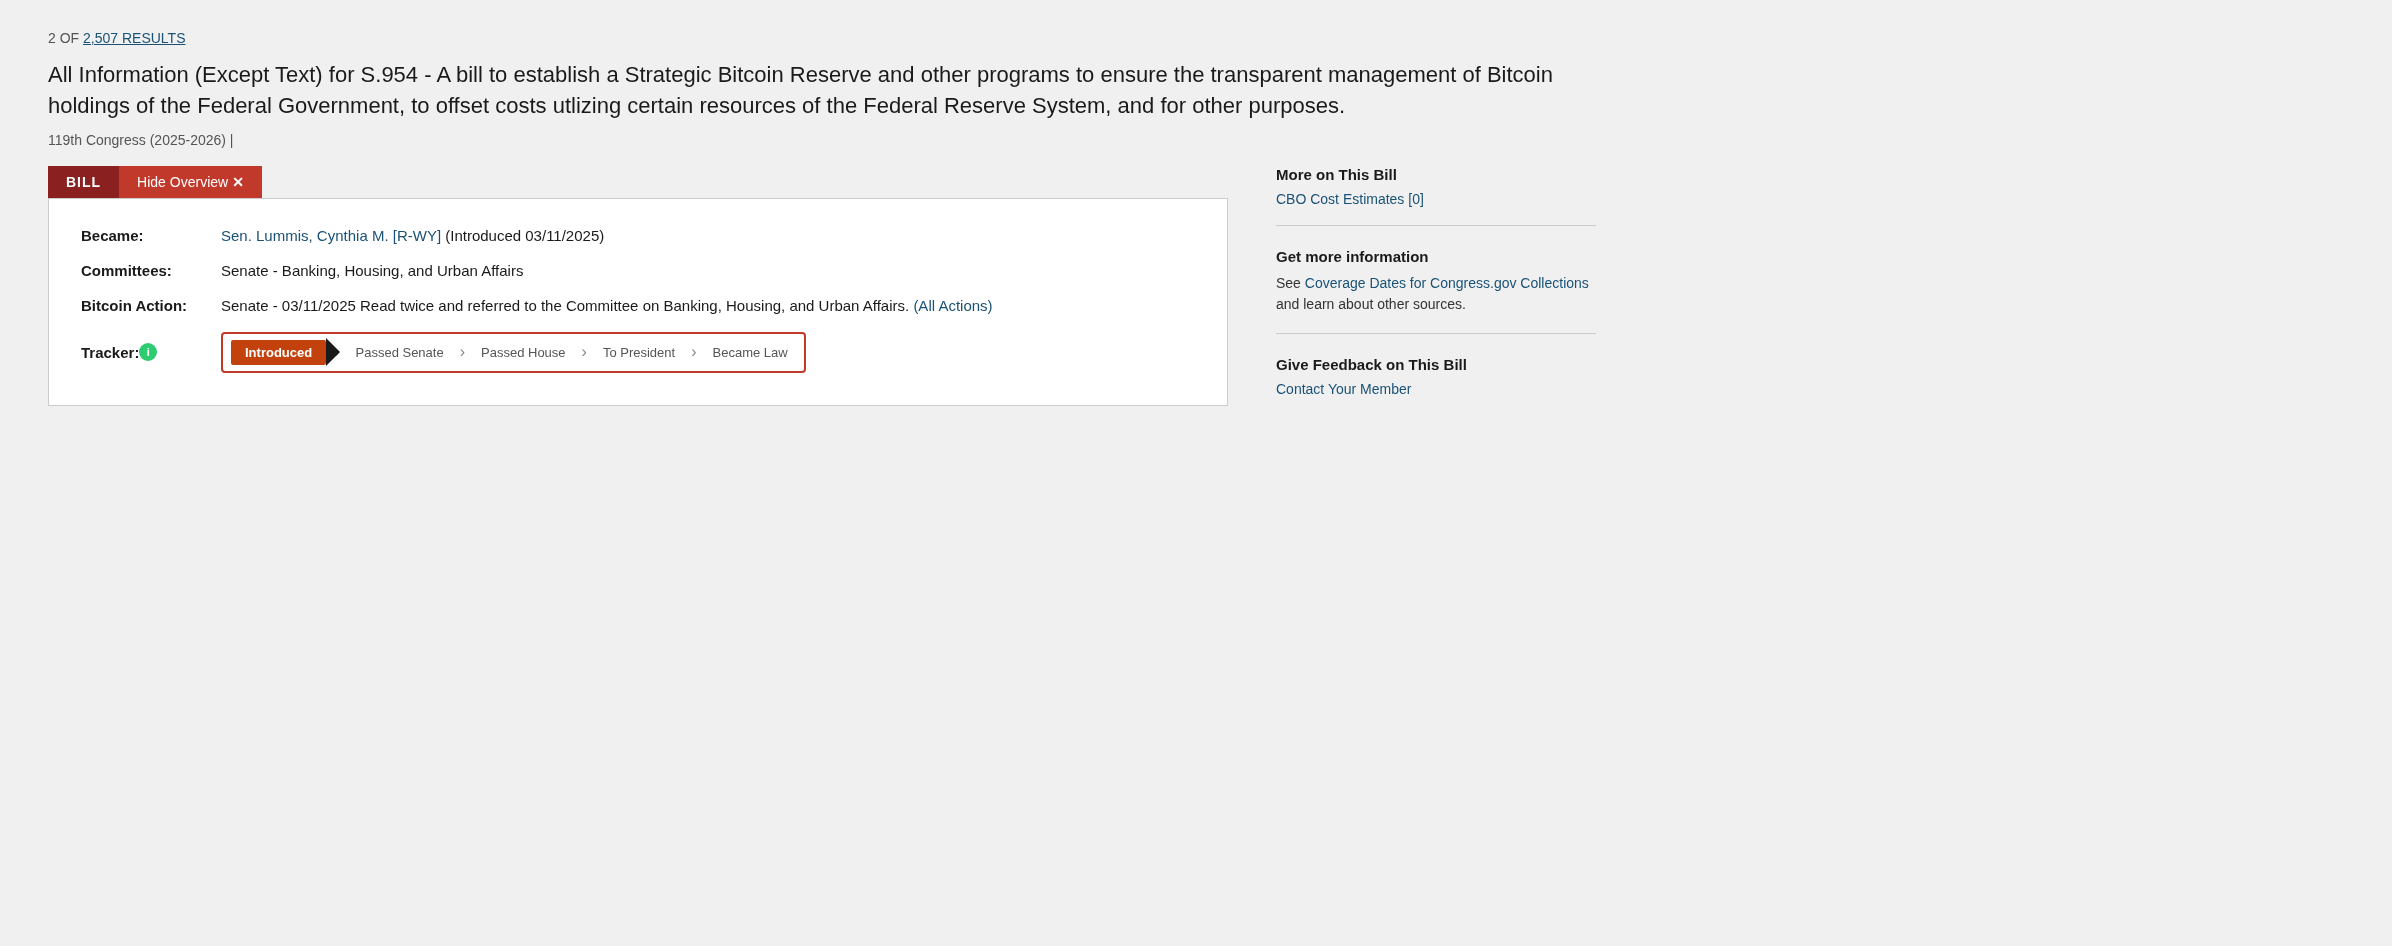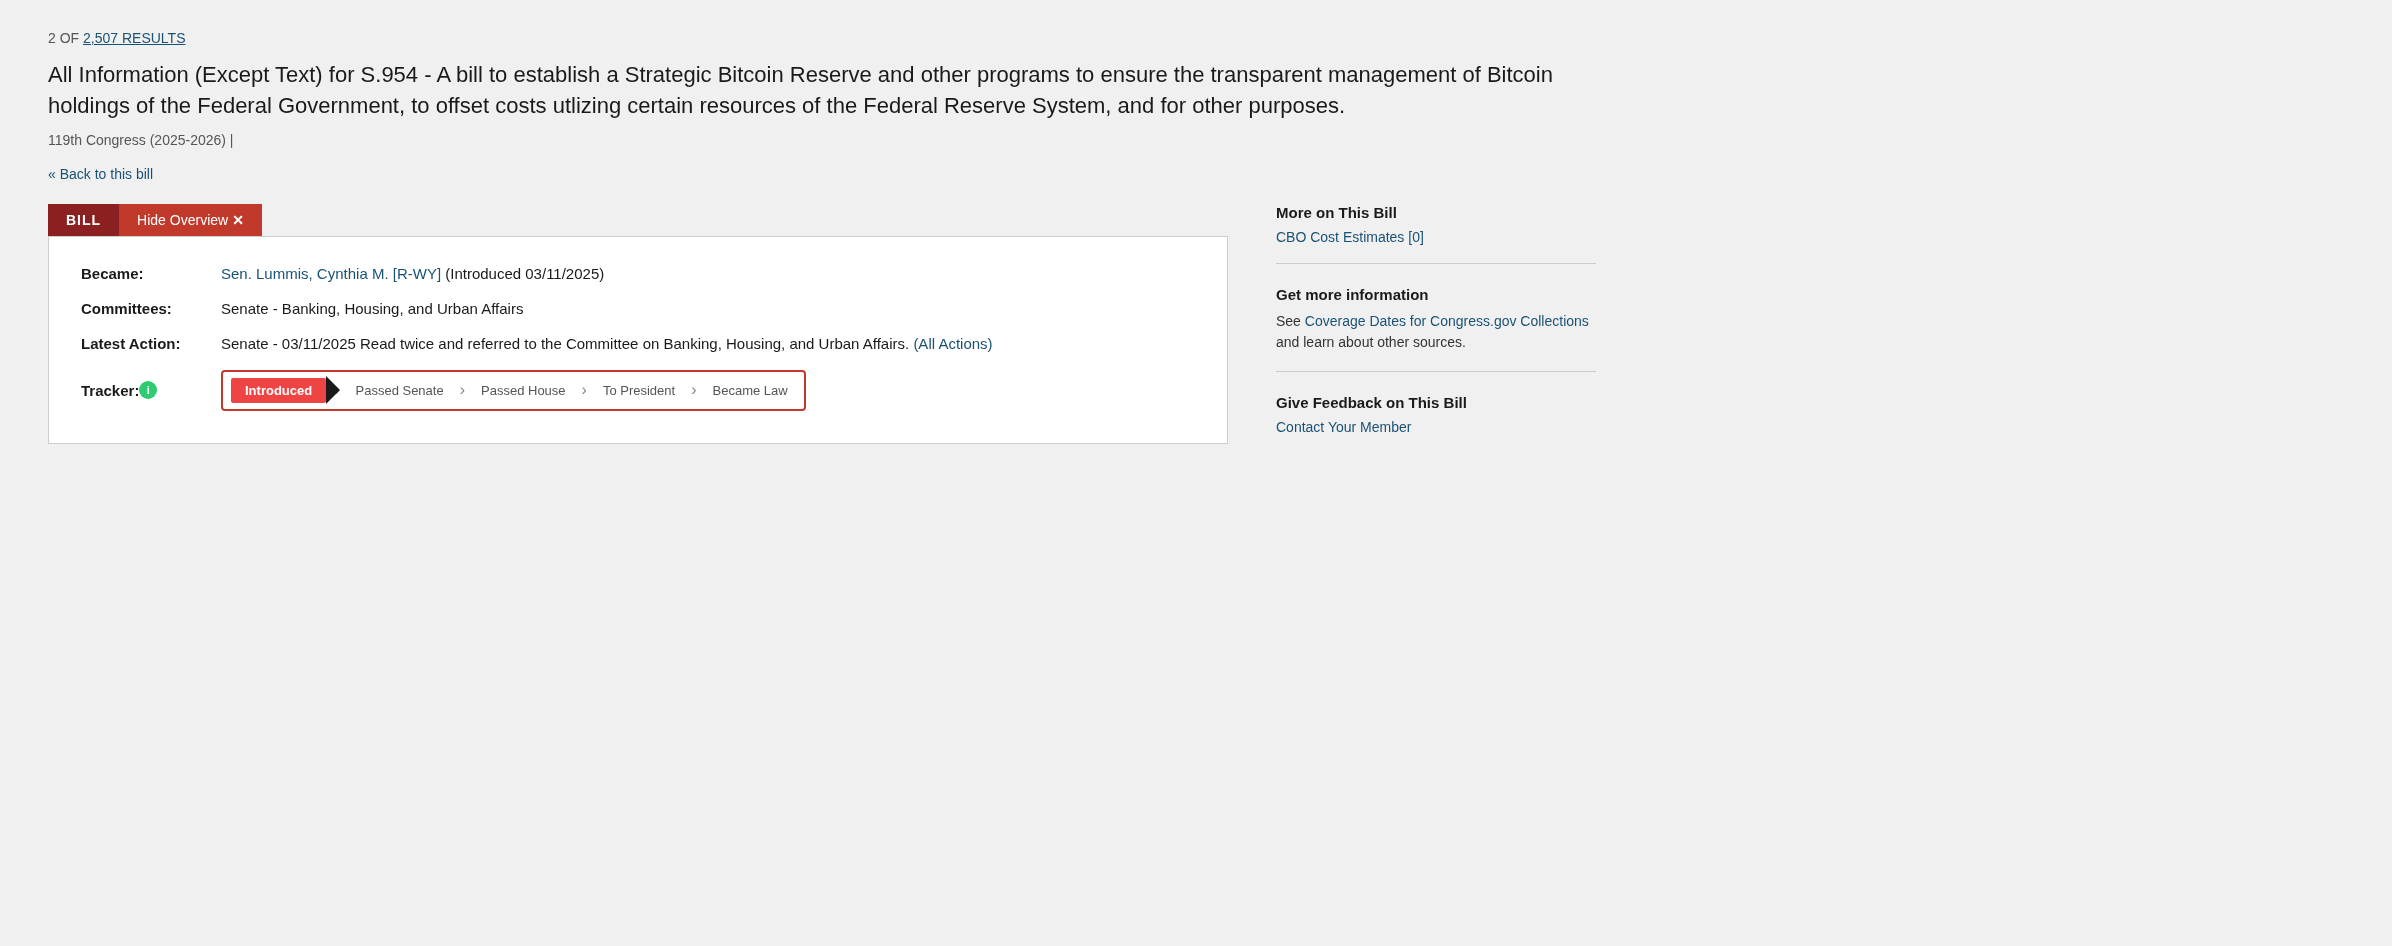--- a/index.html
+++ b/index.html
@@ -162,21 +162,21 @@
     }
     .tracker-step {
       display: flex;
       align-items: center;
       font-family: Arial, sans-serif;
       font-size: 13px;
       color: #333;
       white-space: nowrap;
     }
     .tracker-step.active {
-      background: #ef4444;
+      background: #c2410c;
       color: #fff;
       padding: 5px 14px 5px 14px;
       border-radius: 2px;
       font-weight: bold;
       position: relative;
     }
     .tracker-step.active::after {
       content: '';
       position: absolute;
       right: -14px;
@@ -237,21 +237,20 @@
 <div class="page-wrapper">
 
   <div class="results-count">
     <span>2 OF </span><a href="#">2,507 RESULTS</a>
   </div>
 
   <div class="bill-title">All Information (Except Text) for S.954 - A bill to establish a Strategic Bitcoin Reserve and other programs to ensure the transparent management of Bitcoin holdings of the Federal Government, to offset costs utlizing certain resources of the Federal Reserve System, and for other purposes.</div>
 
   <div class="congress-label">119th Congress (2025-2026) |</div>
 
-  <a class="back-link" href="#">« Back to this bill</a>
 
   <div class="main-content">
 
     <div class="bill-panel">
 
       <div class="tab-row">
         <div class="tab-bill">BILL</div>
         <div class="tab-hide-overview">
           <span>Hide Overview </span>
             <span class="x-mark">✕</span>
@@ -266,21 +265,21 @@
             <a href="#">Sen. Lummis, Cynthia M. [R-WY]</a><span> (Introduced 03/11/2025)</span>
           </span>
         </div>
 
         <div class="overview-row">
           <span class="overview-label">Committees:</span>
           <span class="overview-value">Senate - Banking, Housing, and Urban Affairs</span>
         </div>
 
         <div class="overview-row">
-          <span class="overview-label">Latest Action:</span>
+          <span class="overview-label">Bitcoin Action:</span>
           <span class="overview-value">
             <span>Senate - 03/11/2025 Read twice and referred to the Committee on Banking, Housing, and Urban Affairs.</span>
             <a href="#">  (All Actions)</a>
           </span>
         </div>
 
         <div class="tracker-row">
           <span class="tracker-label">
             <span>Tracker:</span>
             <span class="tracker-info-icon">i</span>

